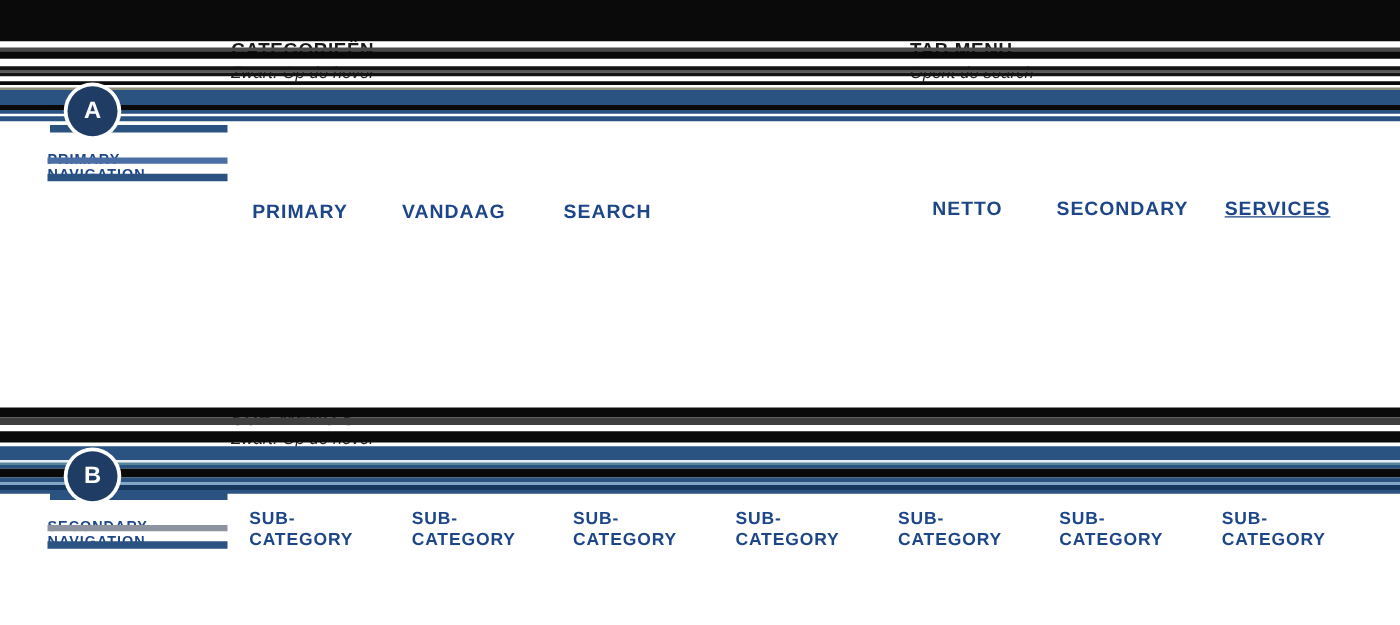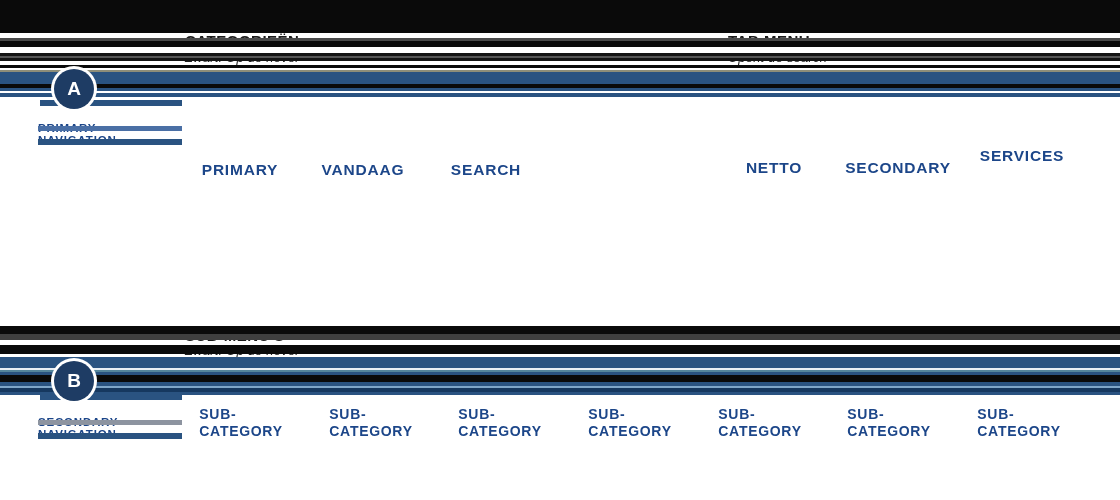--- a/index.html
+++ b/index.html
@@ -66,21 +66,21 @@
   <div class="side-label" style="top:122px;">PRIMARY</div>
   <div class="side-bar" style="top:126px;height:5px;background:var(--mid_blue_bar);"></div>
   <div class="side-label" style="top:134px;">NAVIGATION</div>
   <div class="side-bar" style="top:139px;height:6px;background:var(--band_blue);"></div>
 
   <div class="nav-item" style="left:240px;top:161px;">PRIMARY</div>
   <div class="nav-item" style="left:363px;top:161px;">VANDAAG</div>
   <div class="nav-item" style="left:486px;top:161px;">SEARCH</div>
   <div class="nav-item" style="left:774px;top:159px;">NETTO</div>
   <div class="nav-item" style="left:898px;top:159px;">SECONDARY</div>
-  <div class="nav-item" style="left:1022px;top:147px;">SERVICES</div>
+  <div class="nav-item" style="left:1022px;top:159px;text-decoration:underline;">SERVICES</div>
 
   <div class="ann-title" style="left:185px;top:327px;">SUB-MENU'S</div>
   <div class="ann-note" style="left:185px;top:343px;">Zwart: Op de hover</div>
 
   <div class="stripe" style="top:326px;height:8px;background:var(--rule_black);"></div>
   <div class="stripe" style="top:334px;height:6px;background:#3f3f3f;"></div>
   <div class="stripe" style="top:345px;height:9px;background:var(--rule_black);"></div>
 
   <div class="stripe" style="top:357px;height:11px;background:var(--band_blue);"></div>
   <div class="stripe" style="top:368px;height:1.5px;background:var(--pale_line);"></div>

